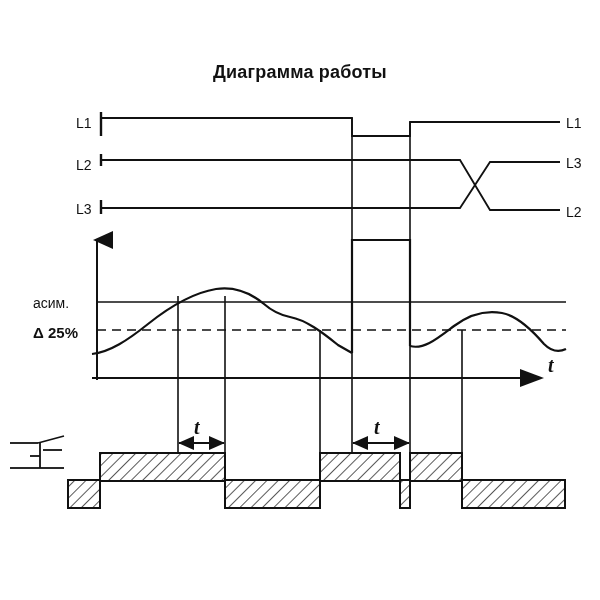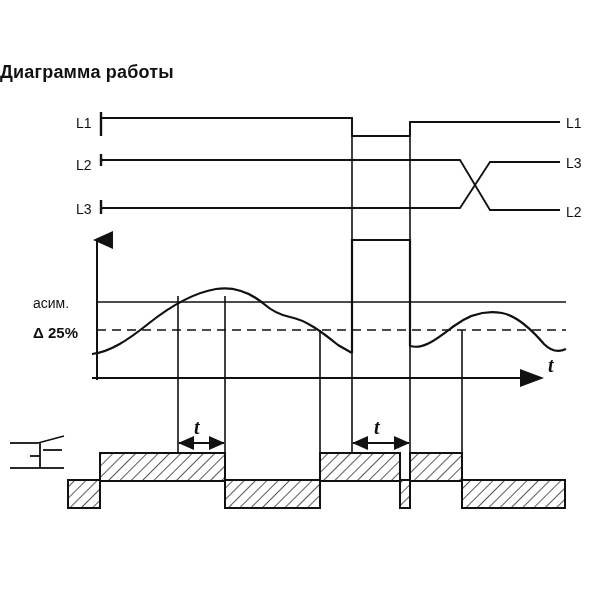--- a/index.html
+++ b/index.html
@@ -16,21 +16,21 @@
   #root {
     position: relative;
     width: 600px;
     height: 600px;
   }
   #title {
     position: absolute;
     top: 62px;
     left: 0;
     width: 600px;
-    text-align: left;
+    text-align: center;
     font-size: 18px;
     font-weight: bold;
     color: #111111;
     letter-spacing: 0.2px;
   }
   svg#diagram {
     position: absolute;
     top: 0;
     left: 0;
   }

